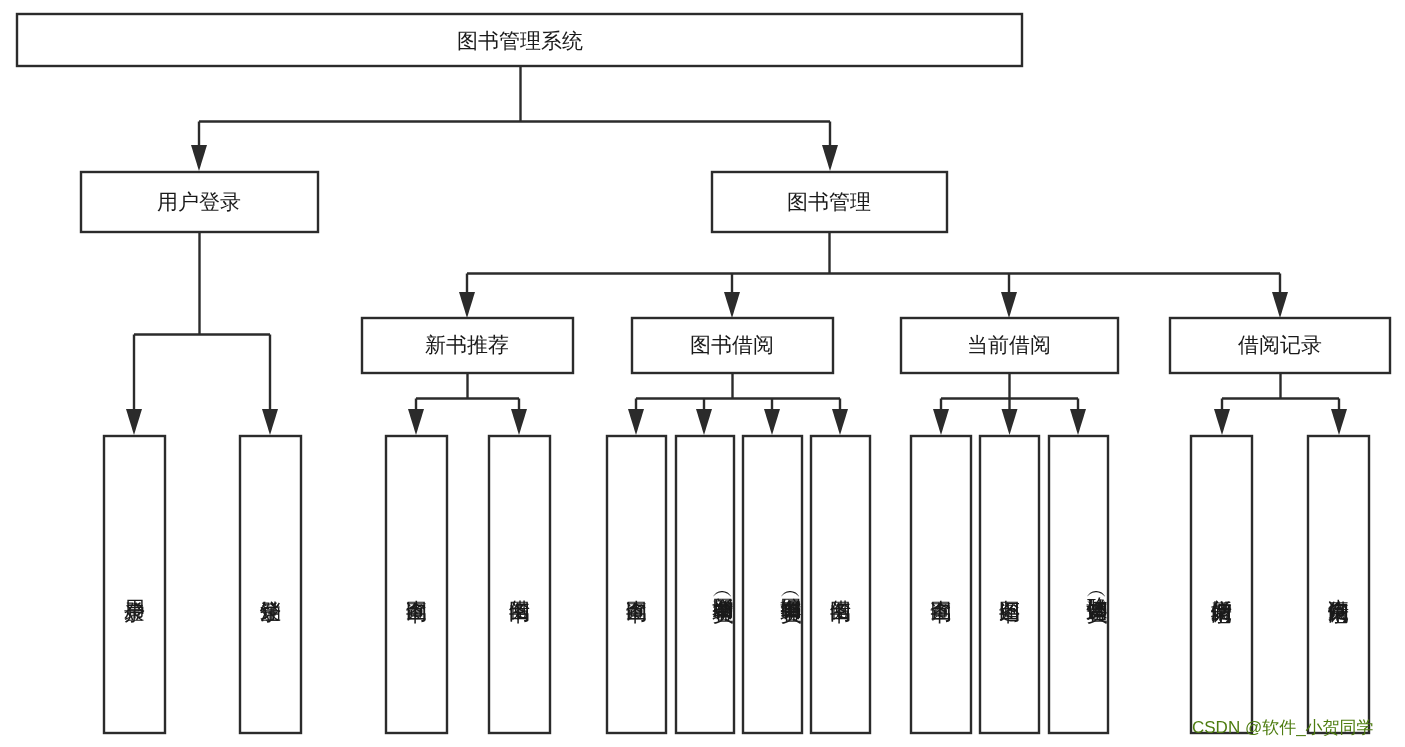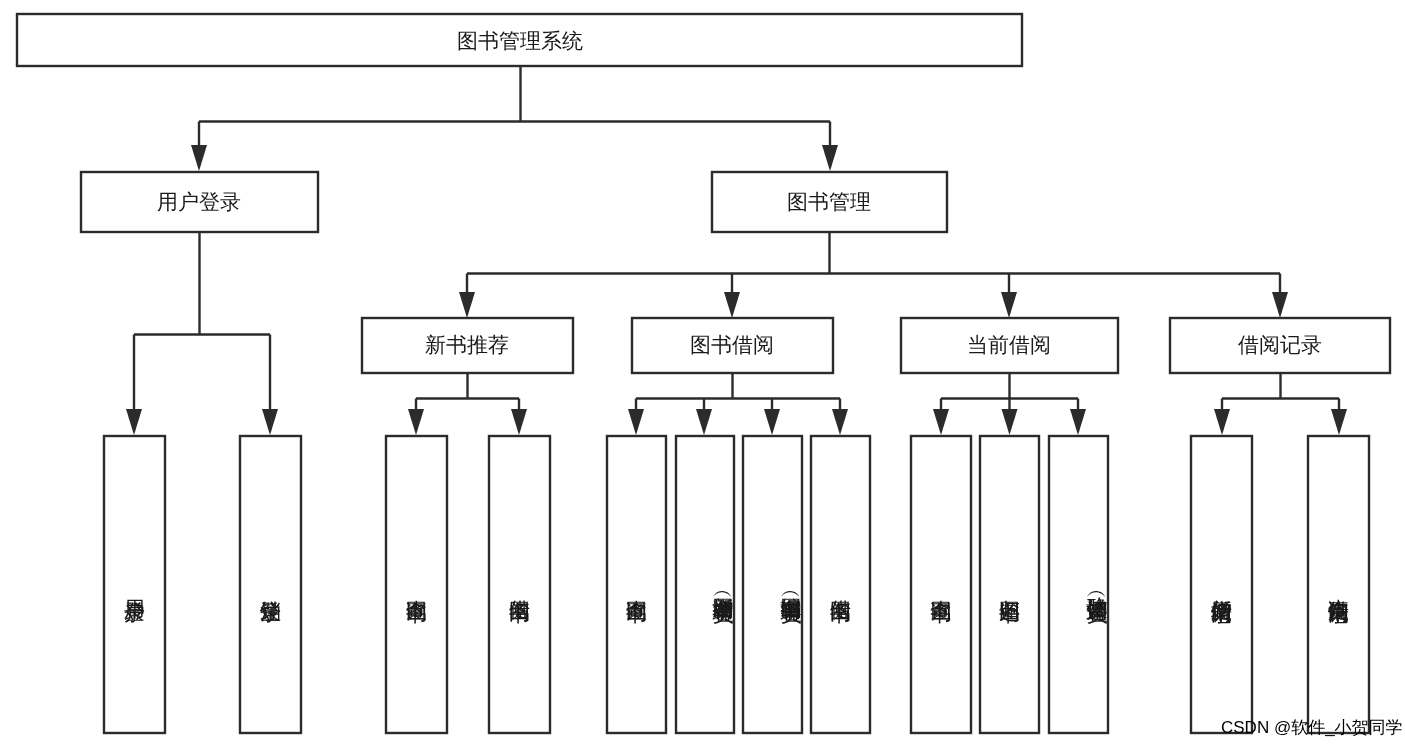--- a/index.html
+++ b/index.html
@@ -60,23 +60,22 @@
     align-items: center;
     justify-content: center;
     text-align: center;
     white-space: nowrap;
     pointer-events: none;
   }
   .watermark {
     position: absolute;
     font-family: "Liberation Sans", "DejaVu Sans", sans-serif;
     font-size: 17px;
-    color: #000000;
+    color: #4d7c0f;
     white-space: nowrap;
-    margin-left: 29px;
   }
 </style>
 </head>
 <body>
 
 <div id="diagram-root">
 
   <svg class="diagram-canvas" viewBox="0 0 1405 747">
 
     <g>

